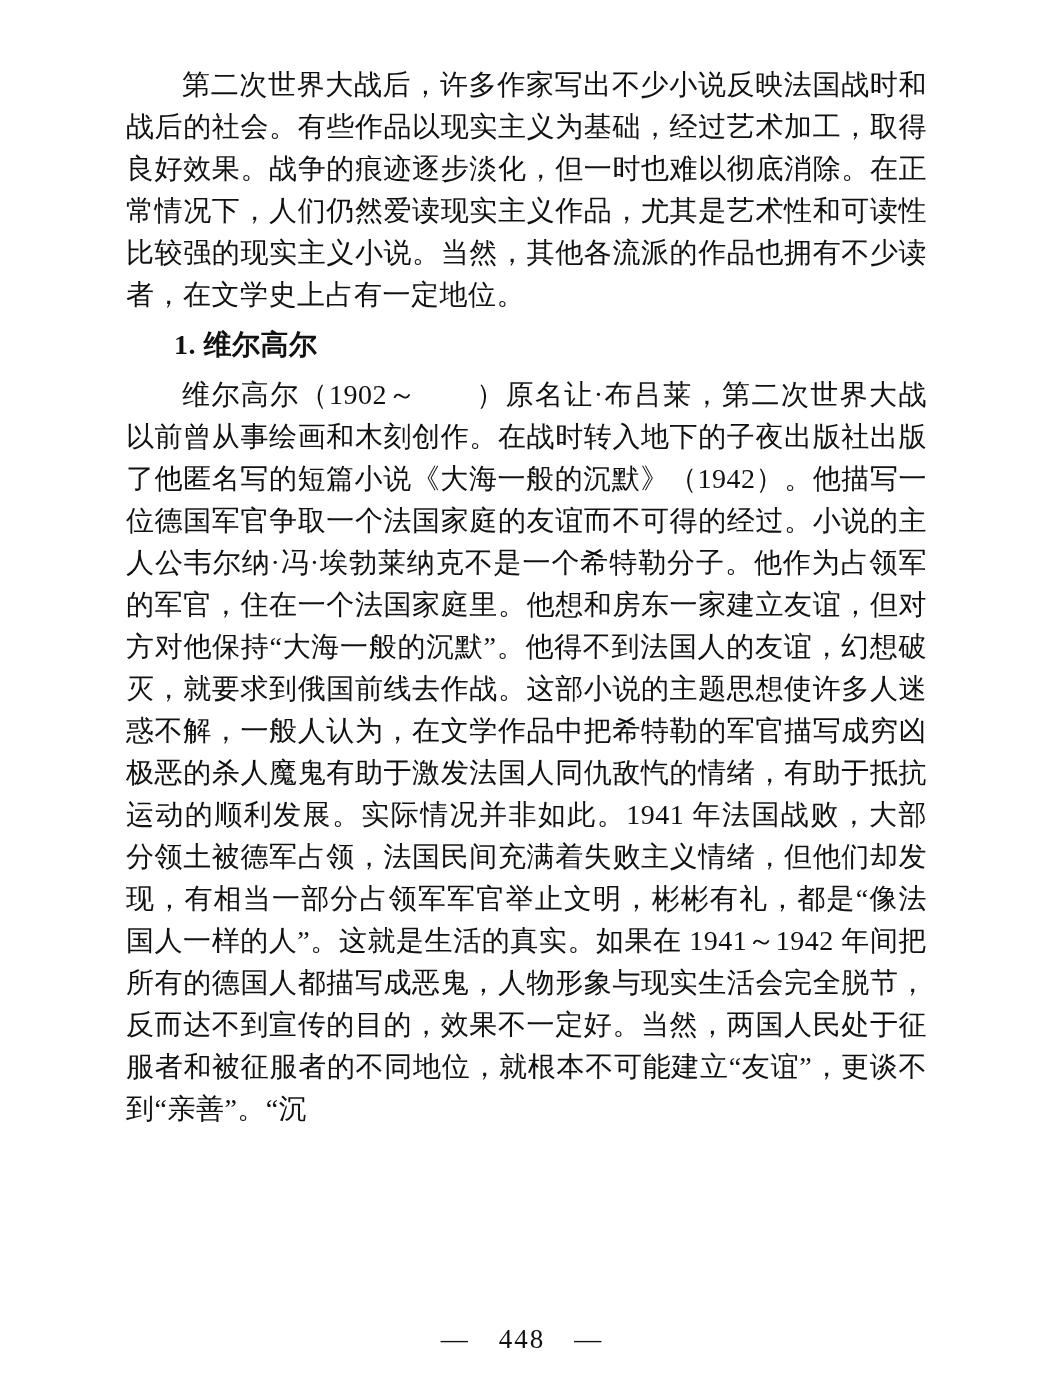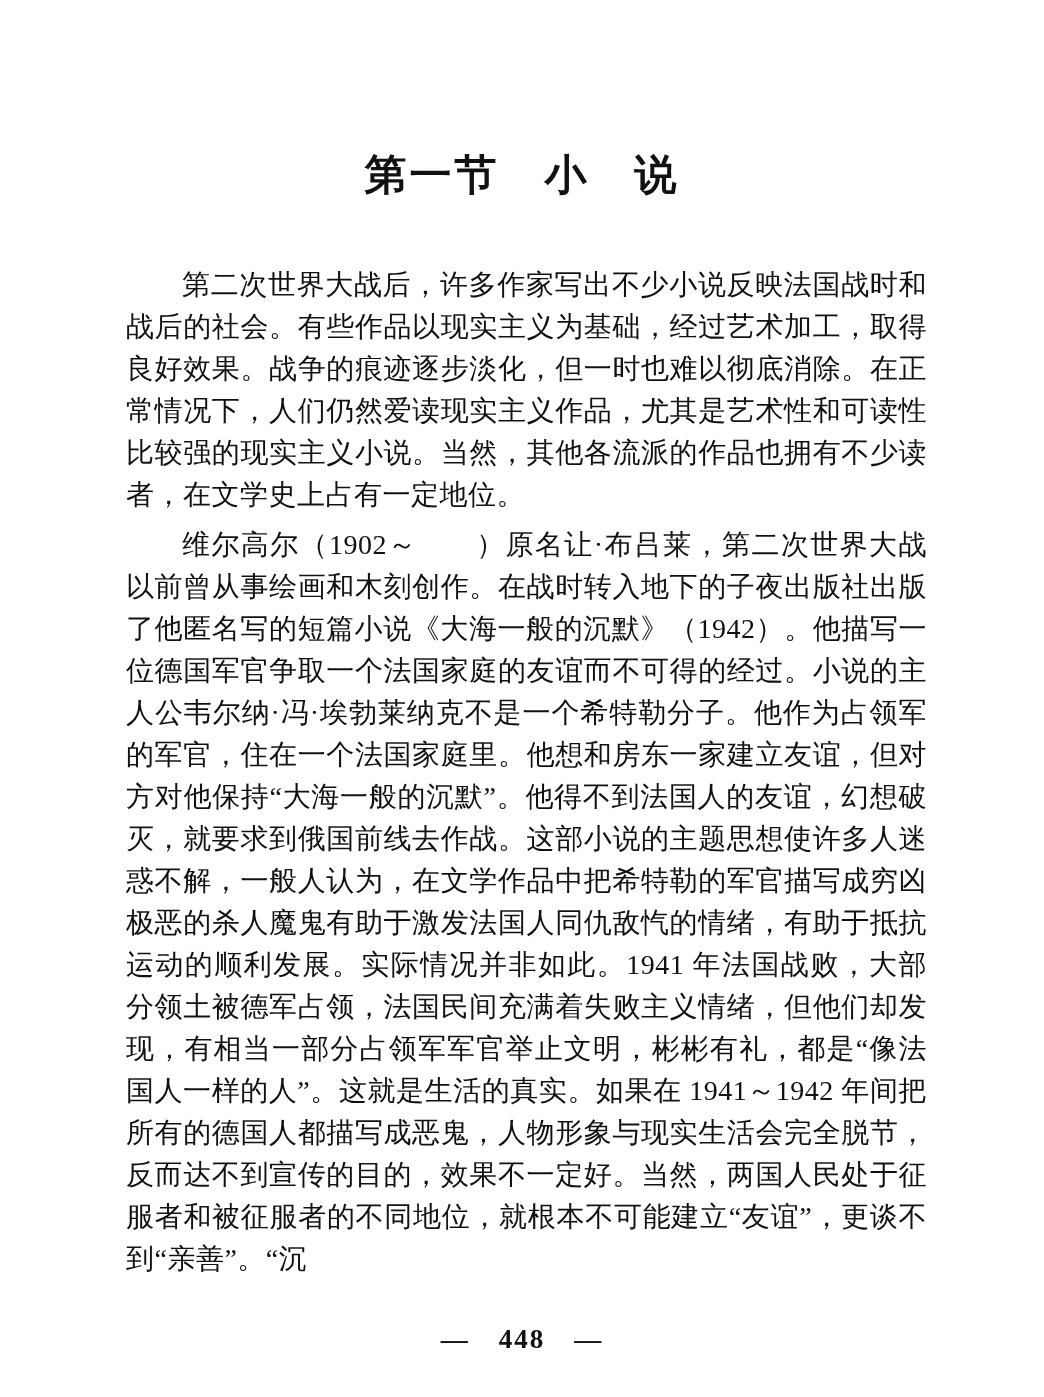--- a/index.html
+++ b/index.html
@@ -46,34 +46,33 @@
     letter-spacing: 0.5px;
   }
   .page-footer {
     position: absolute;
     left: 0;
     right: 0;
     bottom: 40px;
     text-align: center;
     font-size: 27px;
     letter-spacing: 2px;
-    font-weight: bold;
   }
 </style>
 </head>
 <body>
 
 <div class="page">
 
-  <h1 class="section-title">第一节　小　说</h1>
 
   <div class="body-text">
 
     <p class="para">第二次世界大战后，许多作家写出不少小说反映法国战时和战后的社会。有些作品以现实主义为基础，经过艺术加工，取得良好效果。战争的痕迹逐步淡化，但一时也难以彻底消除。在正常情况下，人们仍然爱读现实主义作品，尤其是艺术性和可读性比较强的现实主义小说。当然，其他各流派的作品也拥有不少读者，在文学史上占有一定地位。</p>
 
+    <h2 class="subheading">1. 维尔高尔</h2>
 
     <p class="para">维尔高尔（1902～　　）原名让·布吕莱，第二次世界大战以前曾从事绘画和木刻创作。在战时转入地下的子夜出版社出版了他匿名写的短篇小说《大海一般的沉默》（1942）。他描写一位德国军官争取一个法国家庭的友谊而不可得的经过。小说的主人公韦尔纳·冯·埃勃莱纳克不是一个希特勒分子。他作为占领军的军官，住在一个法国家庭里。他想和房东一家建立友谊，但对方对他保持“大海一般的沉默”。他得不到法国人的友谊，幻想破灭，就要求到俄国前线去作战。这部小说的主题思想使许多人迷惑不解，一般人认为，在文学作品中把希特勒的军官描写成穷凶极恶的杀人魔鬼有助于激发法国人同仇敌忾的情绪，有助于抵抗运动的顺利发展。实际情况并非如此。1941 年法国战败，大部分领土被德军占领，法国民间充满着失败主义情绪，但他们却发现，有相当一部分占领军军官举止文明，彬彬有礼，都是“像法国人一样的人”。这就是生活的真实。如果在 1941～1942 年间把所有的德国人都描写成恶鬼，人物形象与现实生活会完全脱节，反而达不到宣传的目的，效果不一定好。当然，两国人民处于征服者和被征服者的不同地位，就根本不可能建立“友谊”，更谈不到“亲善”。“沉</p>
 
   </div>
 
   <div class="page-footer">—　448　—</div>
 
 </div>
 
 </body></html>

